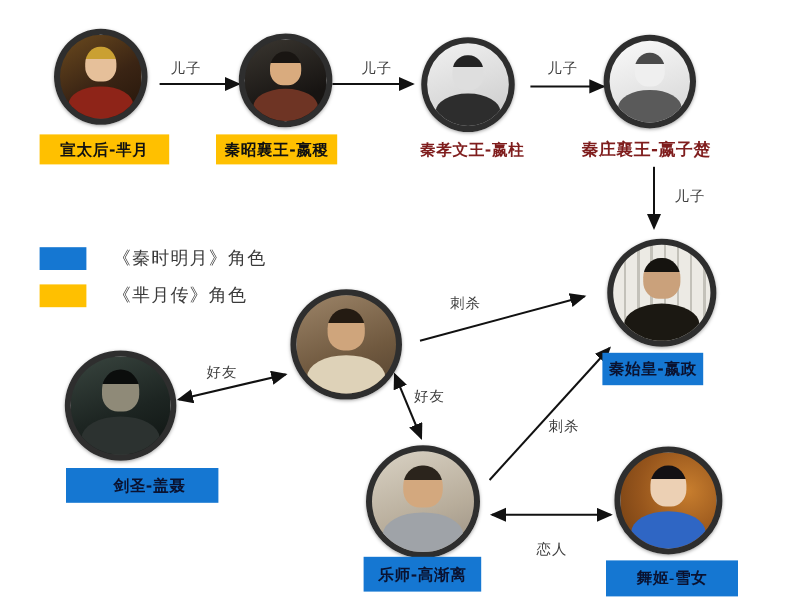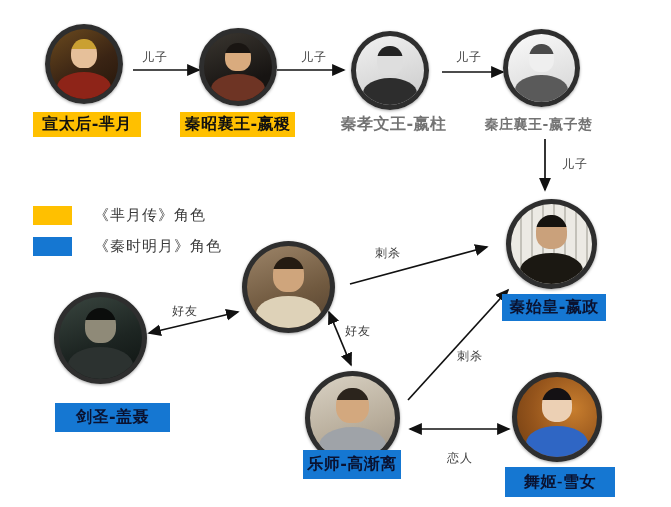--- a/index.html
+++ b/index.html
@@ -22,24 +22,24 @@
   .p-yingzhu{background:linear-gradient(160deg,#f1f1f1,#c9c9c9);--hair:#232323;--skin:#dedede;--robe:#2d2d2d;}
   .p-yingzichu{background:linear-gradient(160deg,#fafafa,#d4d4d4);--hair:#4a4a4a;--skin:#efefef;--robe:#5a5a5a;}
   .p-qinshihuang{background:repeating-linear-gradient(90deg,#eceae4 0 9px,#c3c1b9 9px 11px);--hair:#15130f;--skin:#caa17b;--robe:#1b1812;}
   .p-jingke{background:linear-gradient(160deg,#9c8468,#70593f 60%,#544230);--hair:#241b12;--skin:#cfa57c;--robe:#ded2b8;}
   .p-gainie{background:linear-gradient(160deg,#39453f,#1d2522 55%,#0e1311);--hair:#0b0d0c;--skin:#8f8a78;--robe:#2c3230;}
   .p-gaojianli{background:linear-gradient(160deg,#d9d2c4,#b8ad9b 60%,#9a9083);--hair:#2b241c;--skin:#d3a87e;--robe:#9fa3a8;}
   .p-xuenv{background:radial-gradient(circle at 70% 40%,#c87e2e,#96551c 55%,#6e3c12);--hair:#141114;--skin:#ecd0b4;--robe:#2f66c4;}
 
   
   .nlabel{position:absolute;display:flex;align-items:center;justify-content:center;
-    font-size:16px;font-weight:600;color:var(--label-text,#111);letter-spacing:.5px;white-space:nowrap;}
+    font-size:13px;font-weight:600;color:var(--label-text,#111);letter-spacing:.5px;white-space:nowrap;}
   .nlabel.yellow{background:var(--accent-yellow,#FFC000);}
   .nlabel.blue{background:var(--accent-blue,#1577D2);color:#0a1230;}
-  .nlabel.plain{font-weight:600;color:#737373;}
+  .nlabel.plain{font-weight:600;color:#7f1d1d;}
 
   .rel{position:absolute;transform:translate(-50%,-50%);font-size:12px;color:var(--relation-text,#3f3f3f);
     letter-spacing:1px;white-space:nowrap;}
 
   .legend{position:absolute;left:33px;top:205px;}
   .legend-row{display:flex;align-items:center;margin-bottom:11px;height:20px;}
   .swatch{width:39px;height:19px;margin-right:22px;}
   .swatch.yellow{background:var(--accent-yellow,#FFC000);}
   .swatch.blue{background:var(--accent-blue,#1577D2);}
   .legend-text{font-size:15px;color:#3a3a3a;letter-spacing:1px;white-space:nowrap;}
@@ -73,42 +73,42 @@
   <div class="portrait p-yingji" style="left:199px;top:28px;width:78px;height:78px;"></div>
   <div class="portrait p-yingzhu" style="left:351px;top:31px;width:78px;height:79px;"></div>
   <div class="portrait p-yingzichu" style="left:503px;top:29px;width:77px;height:78px;"></div>
   <div class="portrait p-qinshihuang" style="left:506px;top:199px;width:91px;height:90px;"></div>
   <div class="portrait p-jingke" style="left:242px;top:241px;width:93px;height:92px;"></div>
   <div class="portrait p-gainie" style="left:54px;top:292px;width:93px;height:92px;"></div>
   <div class="portrait p-gaojianli" style="left:305px;top:371px;width:95px;height:94px;"></div>
   <div class="portrait p-xuenv" style="left:512px;top:372px;width:90px;height:90px;"></div>
 
   <div class="nlabel yellow" style="left:33px;top:112px;width:108px;height:25px;">宣太后-芈月</div>
-  <div class="nlabel yellow" style="left:180px;top:112px;width:115px;height:25px;">秦昭襄王-嬴稷</div>
+  <div class="nlabel yellow" style="left:180px;top:112px;width:101px;height:25px;">秦昭襄王-嬴稷</div>
   <div class="nlabel plain" style="left:337px;top:114px;width:113px;height:21px;">秦孝文王-嬴柱</div>
   <div class="nlabel plain" style="left:481px;top:114px;width:115px;height:21px;font-size:14px;text-align:right;">秦庄襄王-嬴子楚</div>
-  <div class="nlabel blue" style="left:502px;top:294px;width:104px;height:27px;">秦始皇-嬴政</div>
-  <div class="nlabel blue" style="left:55px;top:403px;width:115px;height:29px;">剑圣-盖聂</div>
-  <div class="nlabel blue" style="left:303px;top:450px;width:98px;height:29px;">乐师-高渐离</div>
+  <div class="nlabel blue" style="left:502px;top:294px;width:84px;height:27px;">秦始皇-嬴政</div>
+  <div class="nlabel blue" style="left:55px;top:390px;width:115px;height:29px;padding-left:12px;">剑圣-盖聂</div>
+  <div class="nlabel blue" style="left:303px;top:464px;width:98px;height:29px;">乐师-高渐离</div>
   <div class="nlabel blue" style="left:505px;top:467px;width:110px;height:30px;font-family:Liberation Serif, serif;">舞姬-雪女</div>
 
   <div class="rel" style="left:155px;top:57px;">儿子</div>
   <div class="rel" style="left:314px;top:57px;">儿子</div>
   <div class="rel" style="left:469px;top:57px;">儿子</div>
   <div class="rel" style="left:575px;top:164px;">儿子</div>
   <div class="rel" style="left:185px;top:311px;">好友</div>
   <div class="rel" style="left:388px;top:253px;">刺杀</div>
   <div class="rel" style="left:358px;top:331px;">好友</div>
   <div class="rel" style="left:470px;top:356px;">刺杀</div>
   <div class="rel" style="left:460px;top:446px;margin-top:12px;">恋人</div>
 
   <div class="legend">
     <div class="legend-row">
+      <div class="swatch blue"></div>
+      <div class="legend-text">《秦时明月》角色</div>
+    </div>
+    <div class="legend-row">
       <div class="swatch yellow"></div>
       <div class="legend-text">《芈月传》角色</div>
-    </div>
-    <div class="legend-row">
-      <div class="swatch blue"></div>
-      <div class="legend-text">《秦时明月》角色</div>
     </div>
   </div>
 
 </div>
 
 </body></html>

